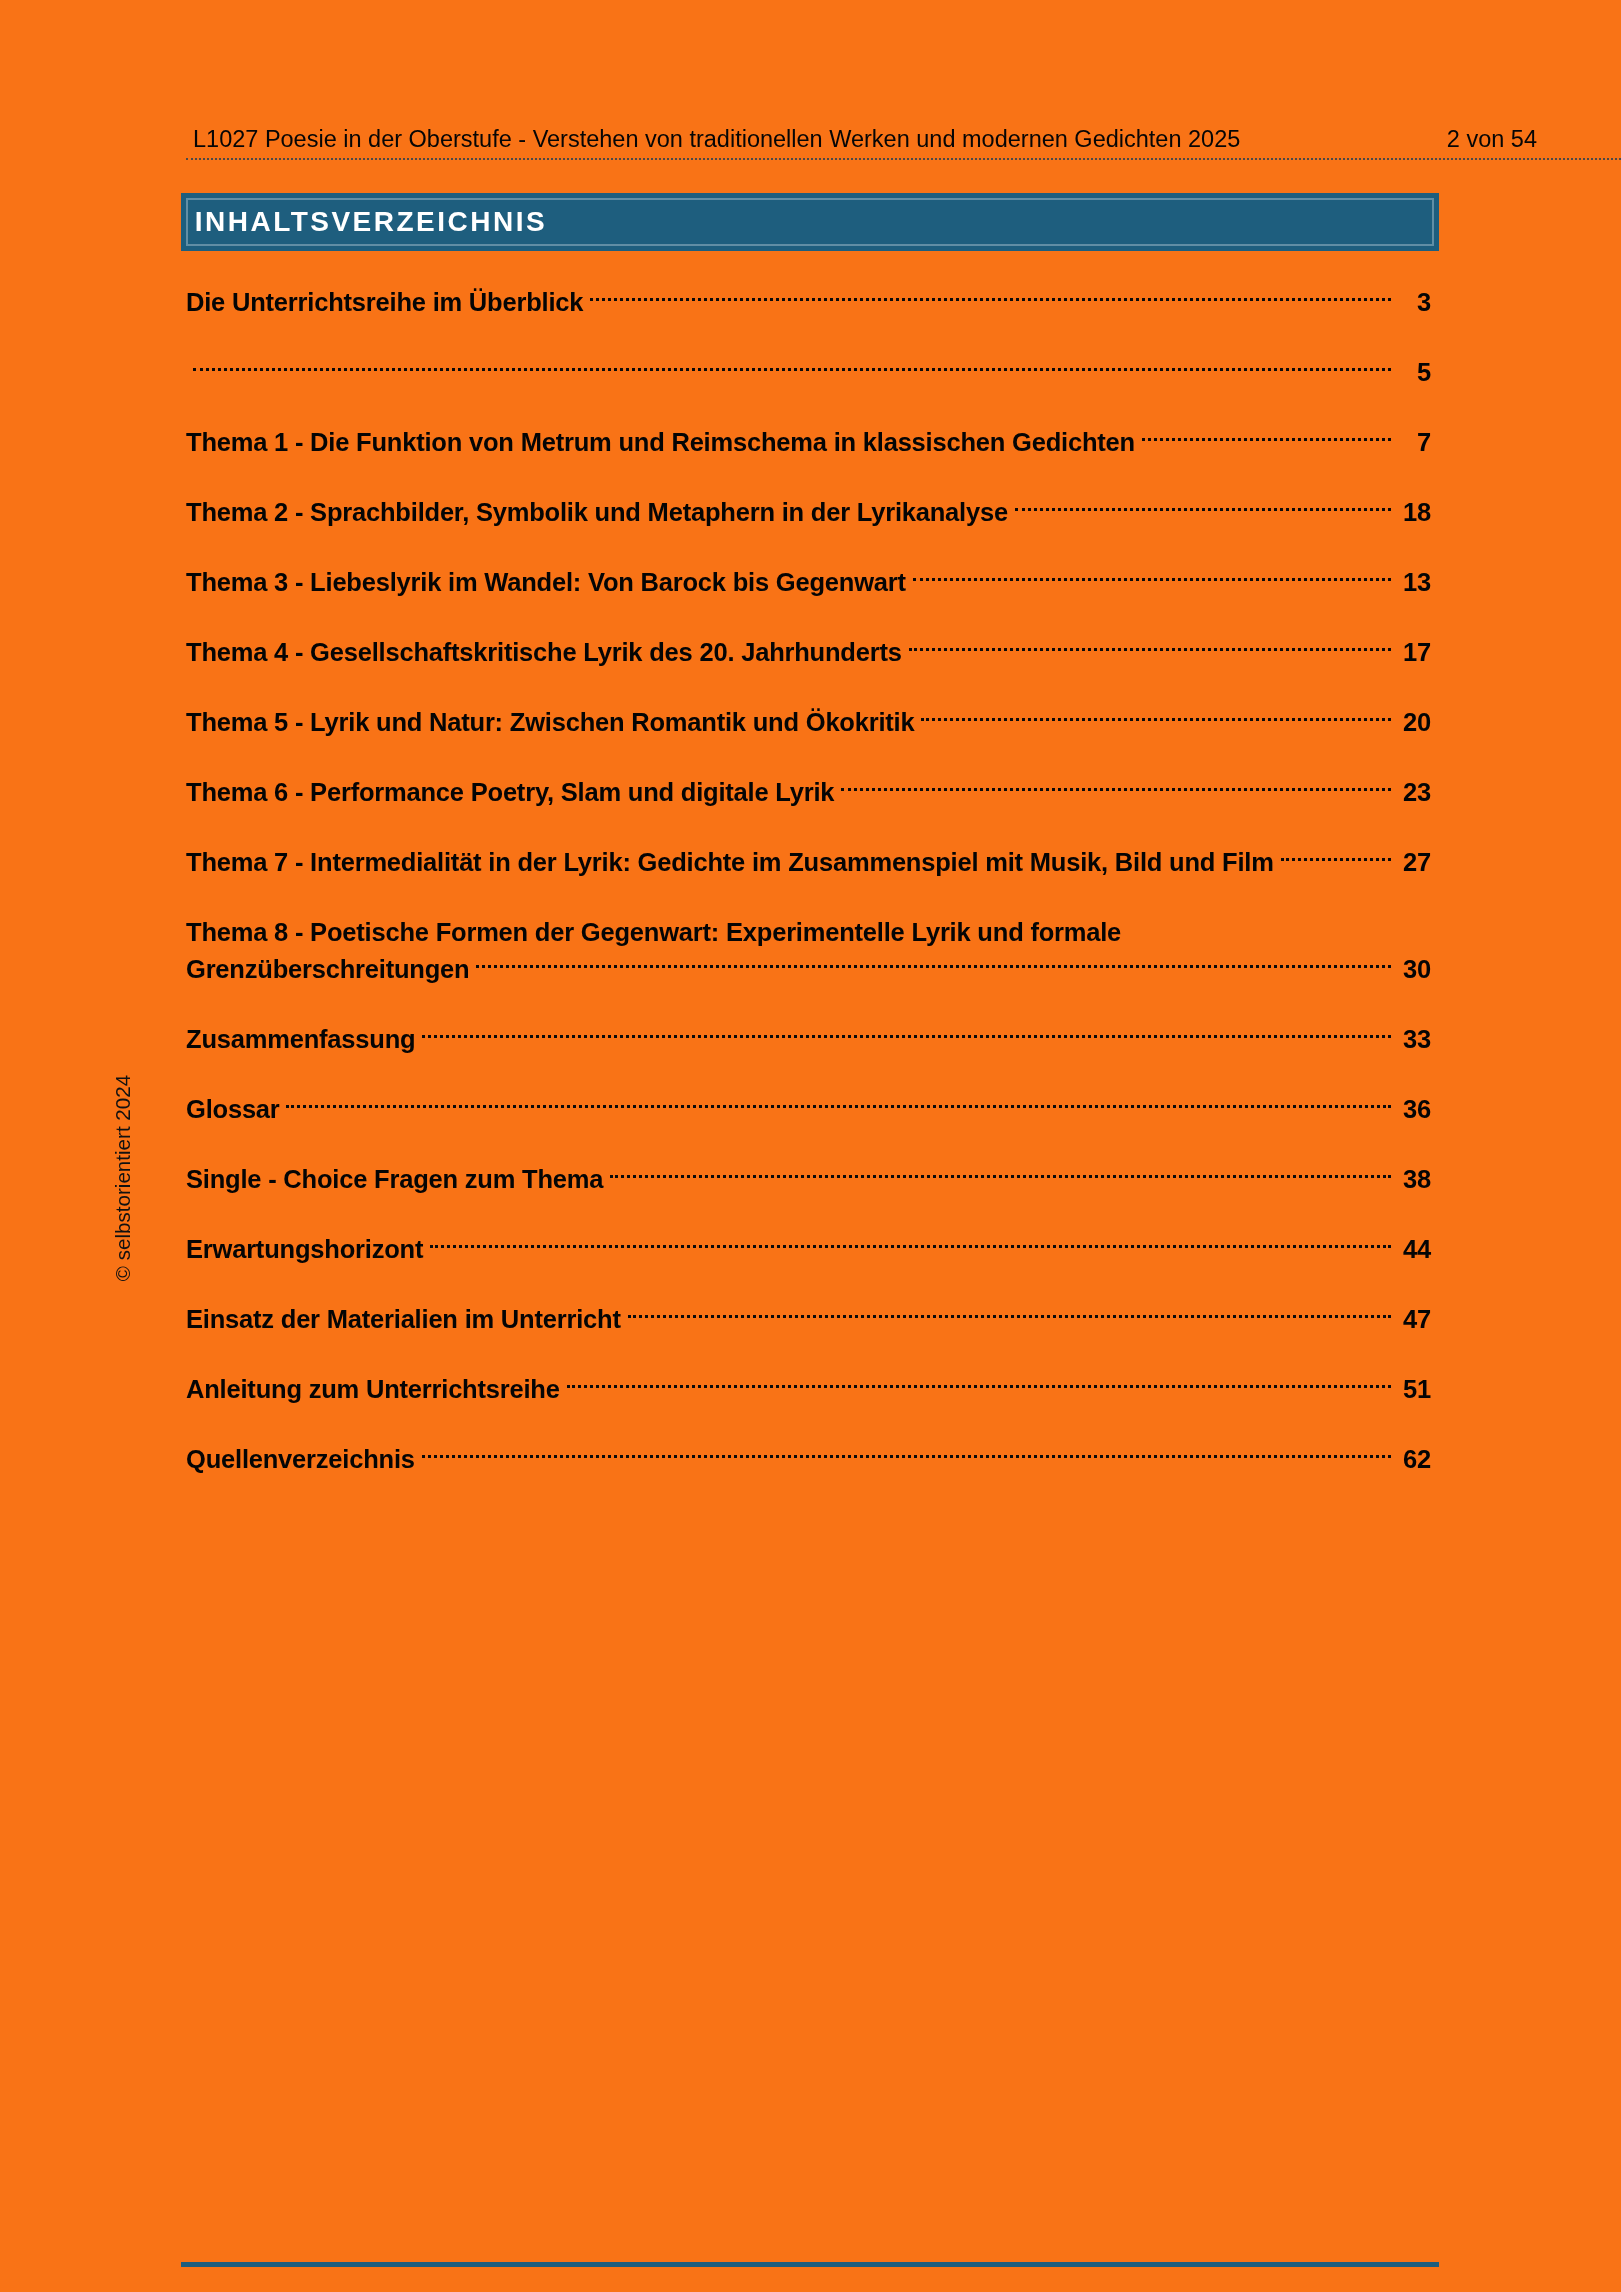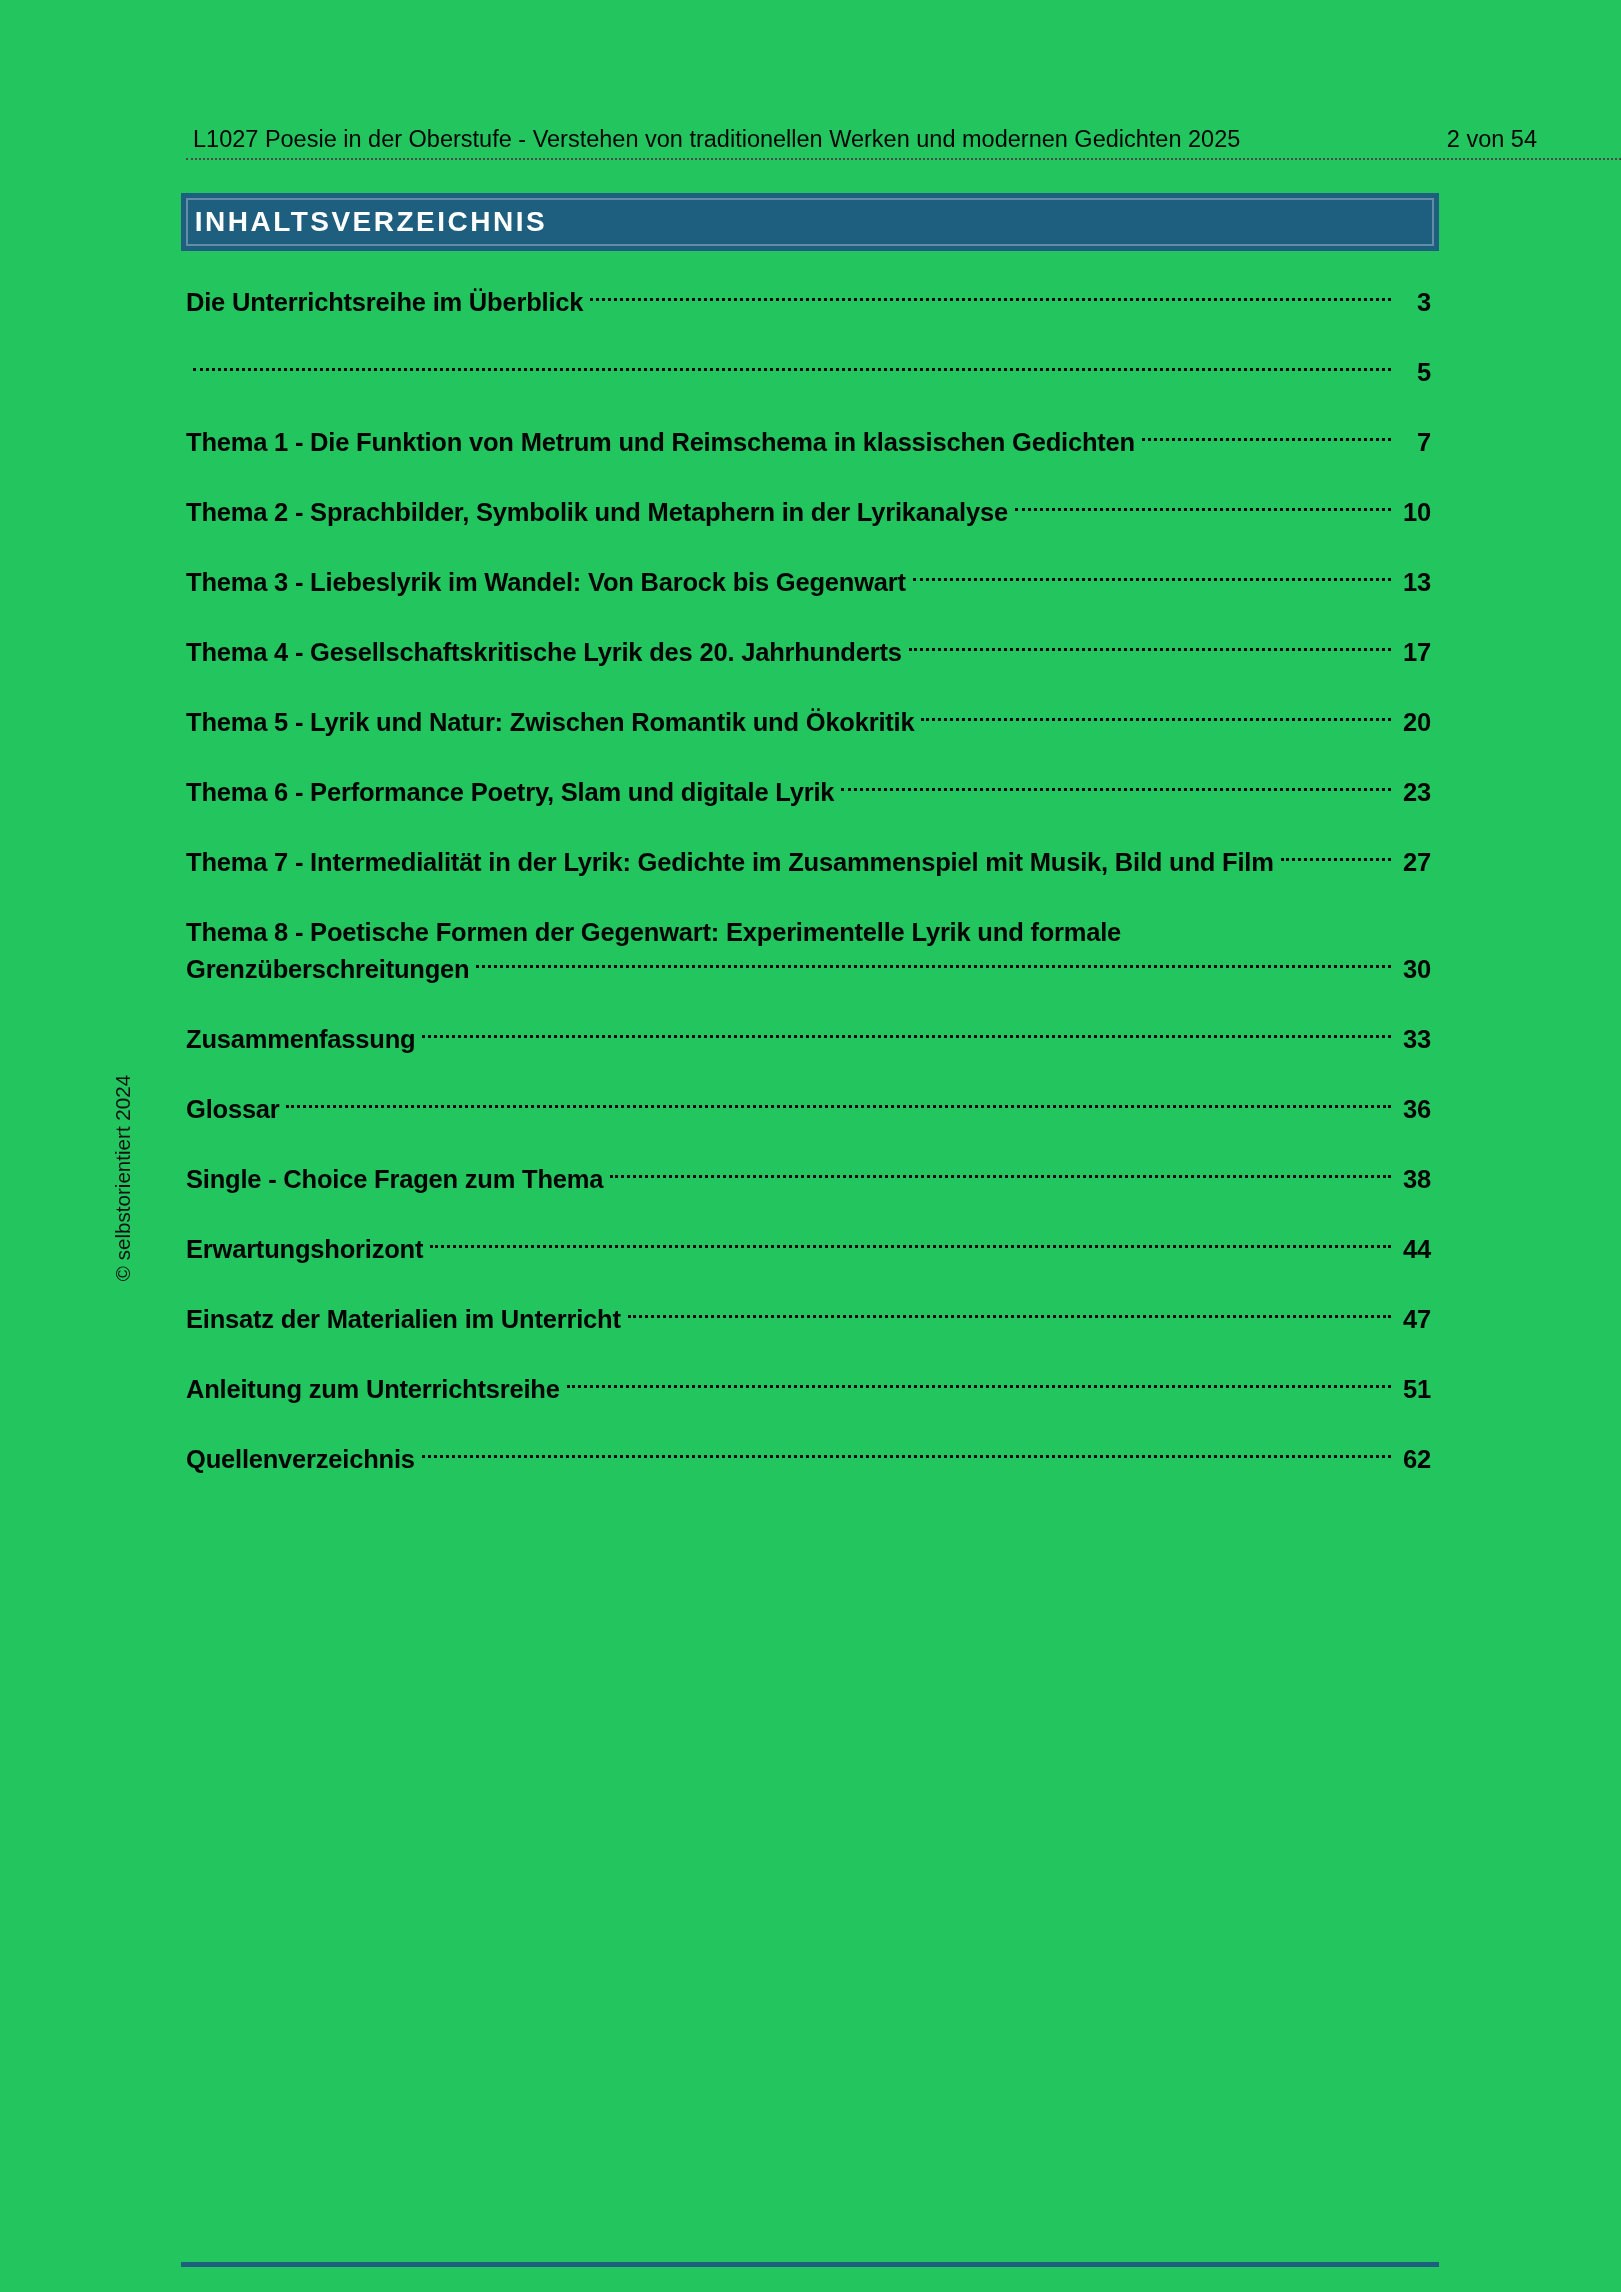--- a/index.html
+++ b/index.html
@@ -9,21 +9,21 @@
   *{margin:0;padding:0;box-sizing:border-box;}
   html,body{background:#ffffff;}
   body{
     font-family:"Liberation Sans","DejaVu Sans",sans-serif;
     color:#000;
   }
   .page{
     position:relative;
     width:1621px;
     height:2293px;
-    background:#22c55e;
+    background:#f97316;
     overflow:hidden;
   }
 
   
   .running-header{
     position:absolute;
     left:193px; right:84px; top:126px;
     display:flex;
     justify-content:space-between;
     align-items:baseline;
@@ -138,21 +138,21 @@
         <span class="toc-page">5</span>
       </div>
       <div class="toc-row">
         <span class="toc-title">Thema 1 - Die Funktion von Metrum und Reimschema in klassischen Gedichten</span>
         <span class="toc-leader"></span>
         <span class="toc-page">7</span>
       </div>
       <div class="toc-row">
         <span class="toc-title">Thema 2 - Sprachbilder, Symbolik und Metaphern in der Lyrikanalyse</span>
         <span class="toc-leader"></span>
-        <span class="toc-page">10</span>
+        <span class="toc-page">18</span>
       </div>
       <div class="toc-row">
         <span class="toc-title">Thema 3 - Liebeslyrik im Wandel: Von Barock bis Gegenwart</span>
         <span class="toc-leader"></span>
         <span class="toc-page">13</span>
       </div>
       <div class="toc-row">
         <span class="toc-title">Thema 4 - Gesellschaftskritische Lyrik des 20. Jahrhunderts</span>
         <span class="toc-leader"></span>
         <span class="toc-page">17</span>

